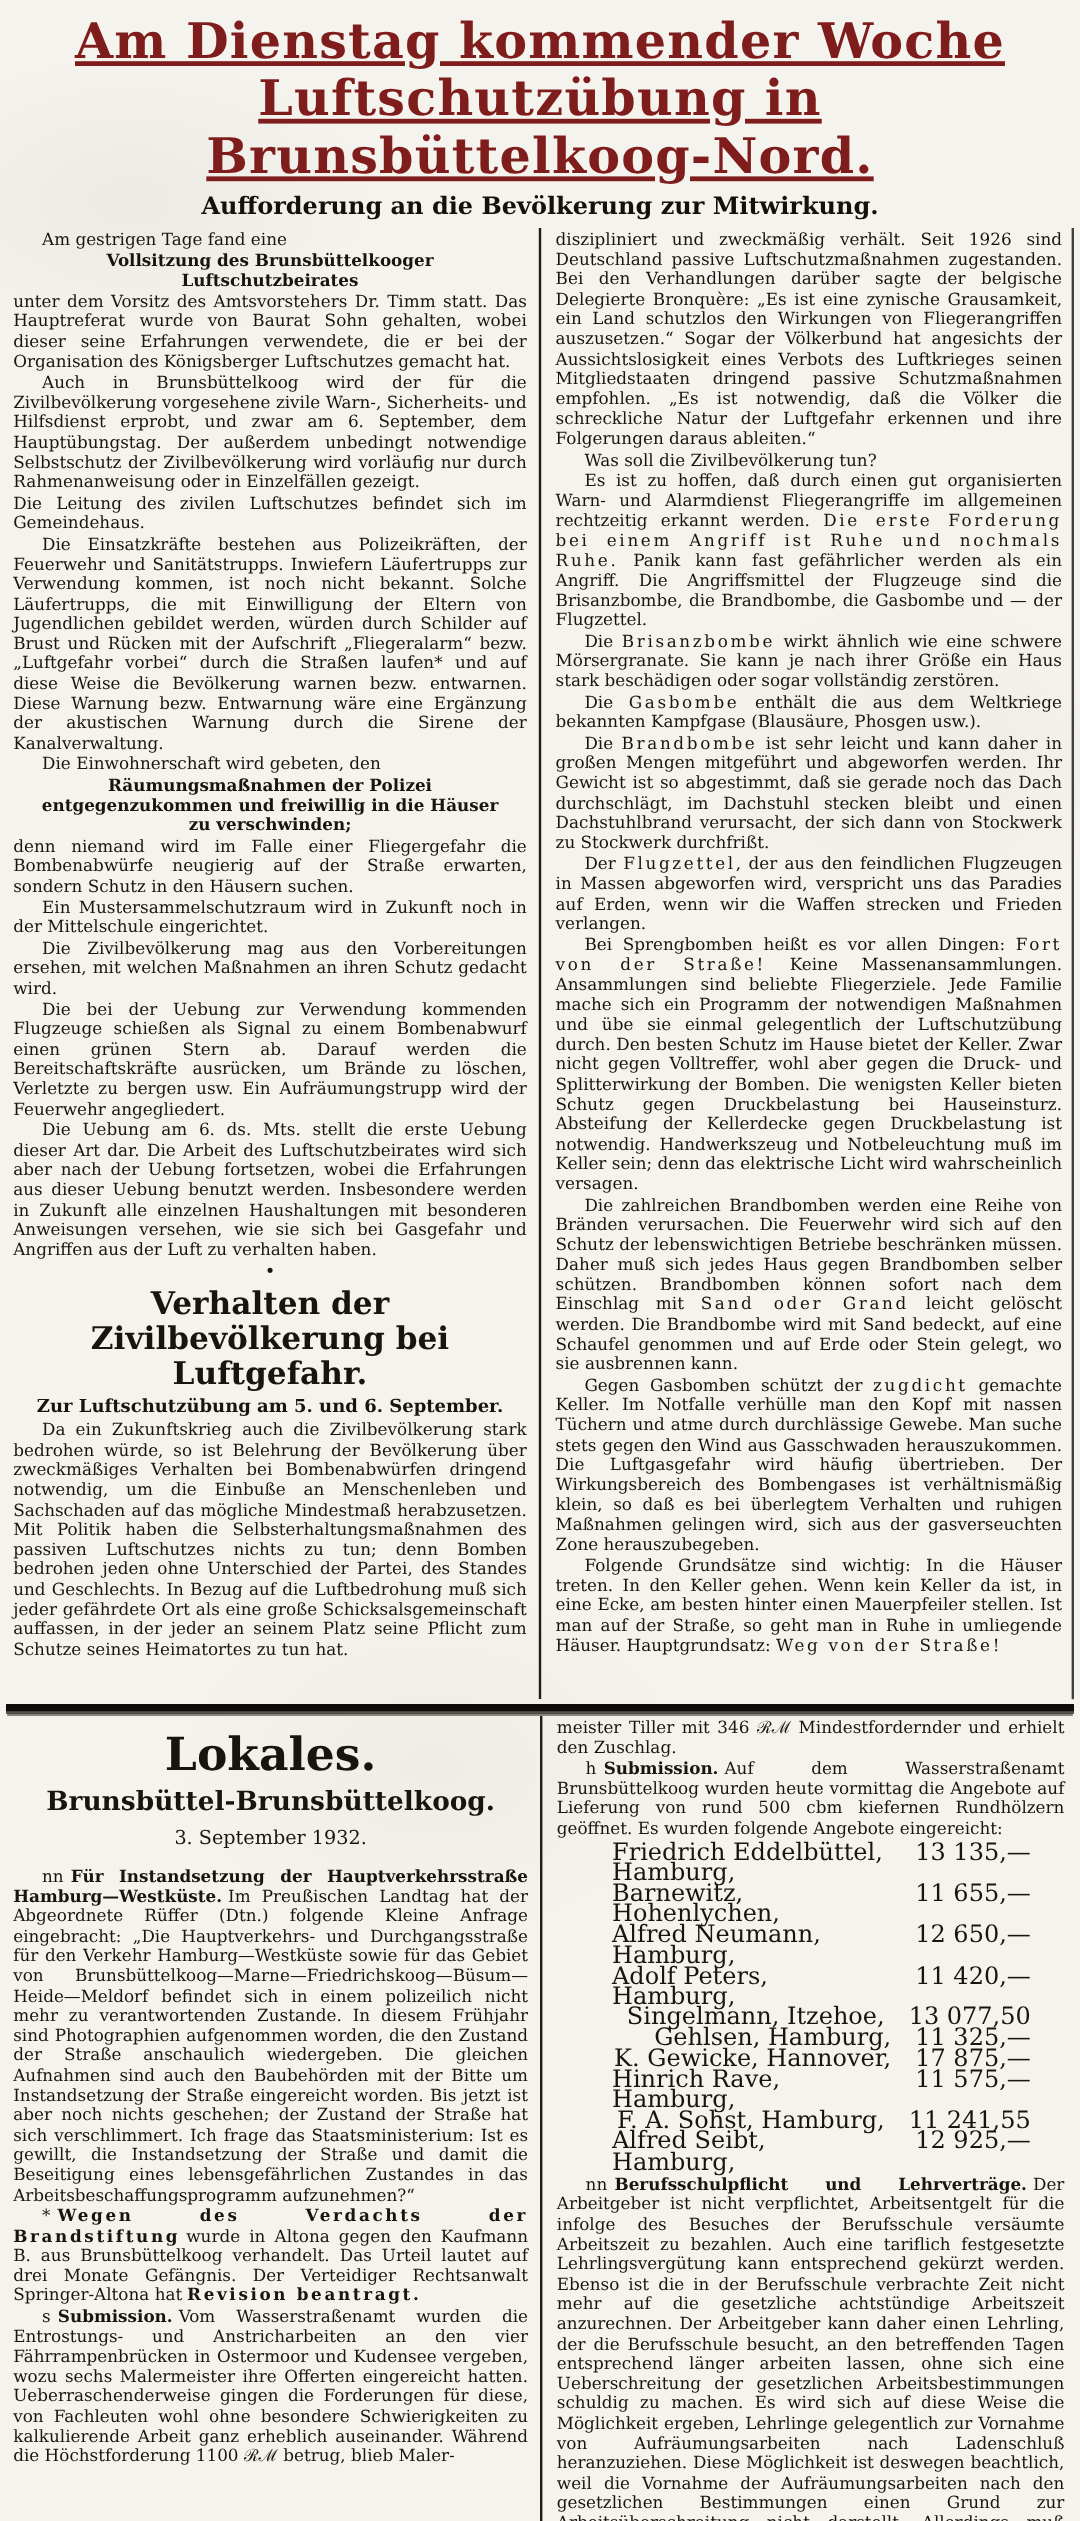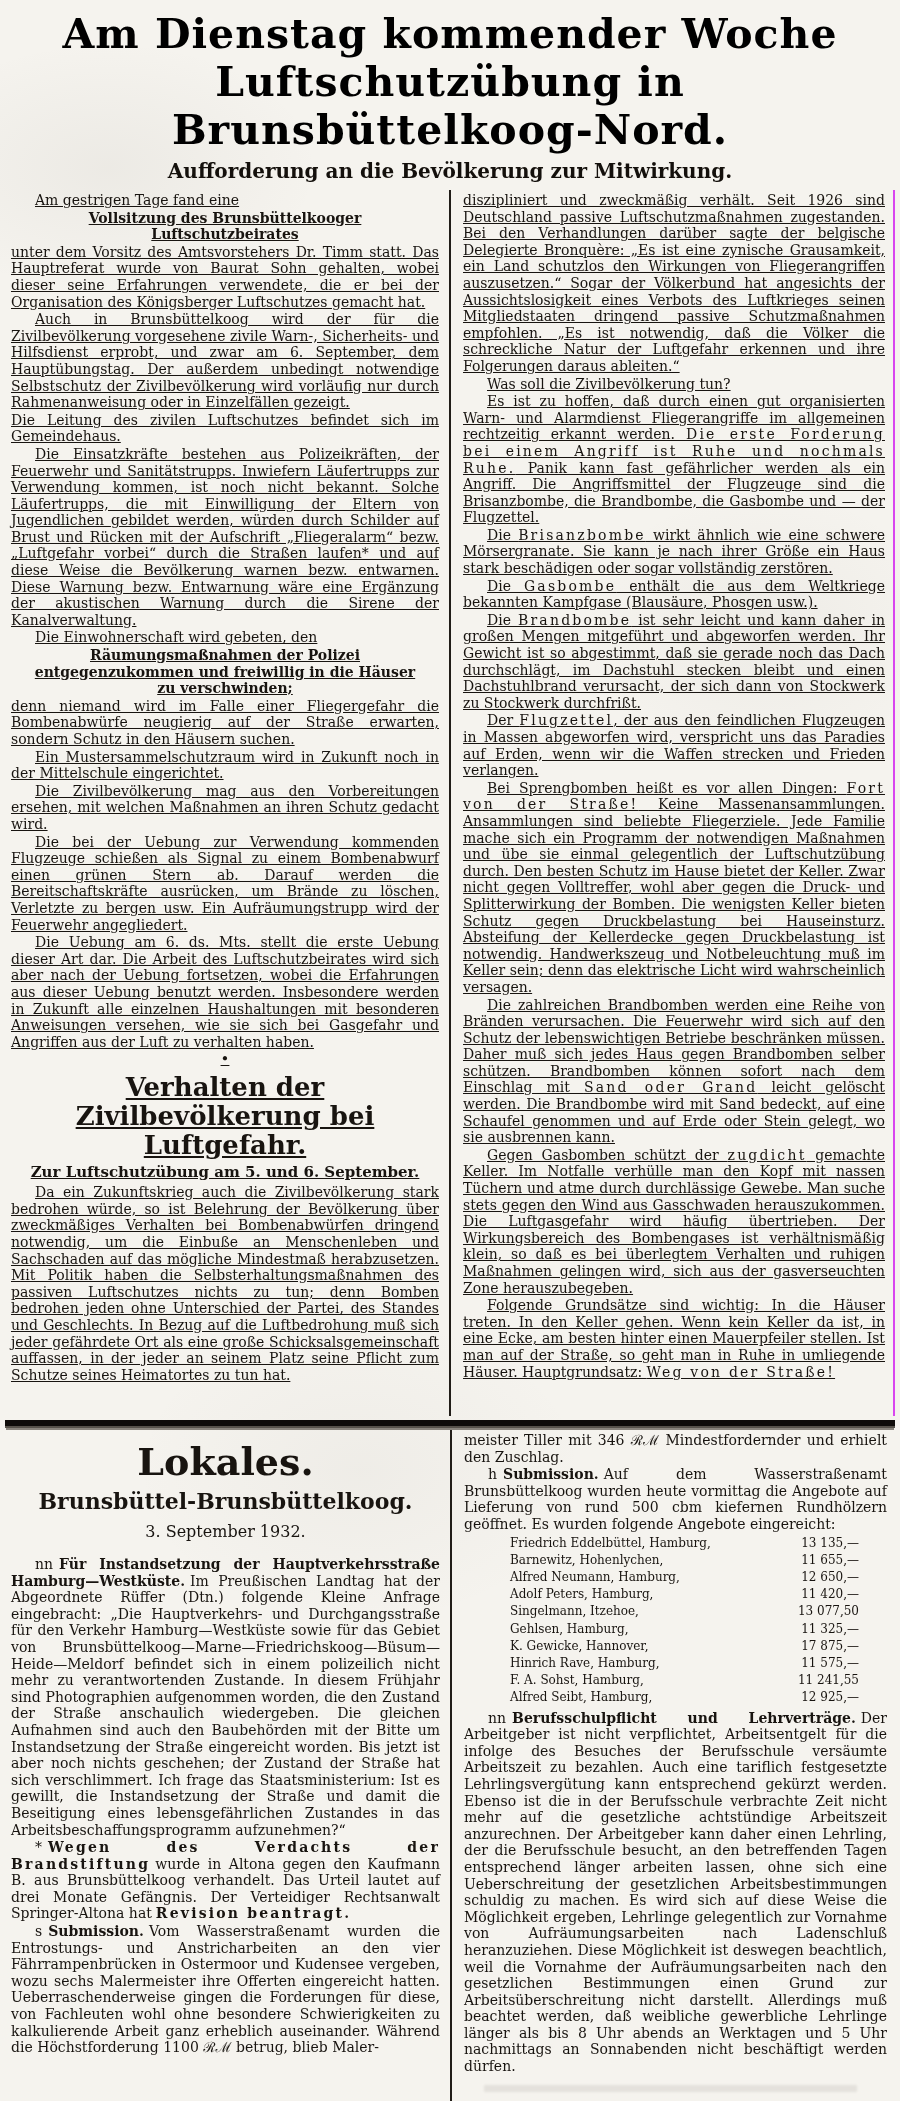--- a/index.html
+++ b/index.html
@@ -11,30 +11,30 @@
       radial-gradient(ellipse 320px 220px at 40% 70%, rgba(120,115,105,.05), transparent 70%),
       #f5f3ee;
     color:#181410;
     font-family:"DejaVu Serif","Liberation Serif",serif;
   }
   .paper{padding:10px 5px 0 5px;}
   
   .masthead{text-align:center;}
   .headline{
     font-weight:bold;font-size:41px;line-height:48px;letter-spacing:1px;
-    margin:0;color:#000000;
+    margin:0;color:#7f1d1d;text-decoration:underline;
   }
   .subheadline{
     font-weight:bold;font-size:20px;line-height:25px;margin:5px 0 6px 0;color:#14100c;
   }
   
   .columns{display:flex;align-items:stretch;}
   .col{width:50%;box-sizing:border-box;padding:2px 10px 0 6px;}
   .col-right{border-left:2px solid #211d18;padding:2px 8px 0 12px;}
-  .top-columns{height:1226px;overflow:hidden;border-right:2px solid #d946ef;text-decoration:underline;}
+  .top-columns{height:1226px;overflow:hidden;border-right:2px solid #404040;}
   .lokales-columns{height:697px;overflow:hidden;}
   
   p{margin:0 0 1px 0;text-align:justify;font-size:14px;line-height:16.6px;}
   p.ind{text-indent:24px;}
   .bold-center{font-weight:bold;text-align:center;text-indent:0;padding:0 14px;}
   .sperr{letter-spacing:2.2px;}
   .lead{font-weight:bold;}
   .sig{margin-right:6px;}
   .lead{margin-right:5px;}
   .tail{margin-left:4px;}
@@ -49,21 +49,21 @@
   .rule-divider{
     height:6px;background:#0f0c09;margin:4px 0 2px 0;
     border-bottom:2px solid #57524a;box-shadow:0 3px 0 -1px #8a857c;
   }
   
   .lokales-title{font-weight:bold;font-size:38px;line-height:44px;text-align:center;margin:8px 0 4px 0;}
   .lokales-sub{font-weight:bold;font-size:22px;line-height:26px;text-align:center;margin:0 0 8px 0;}
   .lokales-date{font-size:16px;line-height:20px;text-align:center;margin:0 0 14px 0;}
   
   .offers{margin:2px 0 3px 0;}
-  .offer-row{display:flex;justify-content:space-between;font-size:12px;line-height:17.2px;padding:0 28px 0 46px;}
+  .offer-row{display:flex;justify-content:flex-end;font-size:20px;line-height:17.2px;padding:0 28px 0 46px;gap:20px;}
   .offer-amount{white-space:nowrap;}
   
   .bleed{
     height:86px;margin:10px 30px 0 20px;opacity:.10;filter:blur(1px);
     background:repeating-linear-gradient(180deg,#55504a 0 7px,transparent 7px 19px);
   }
 </style>
 </head>
 <body>
 

